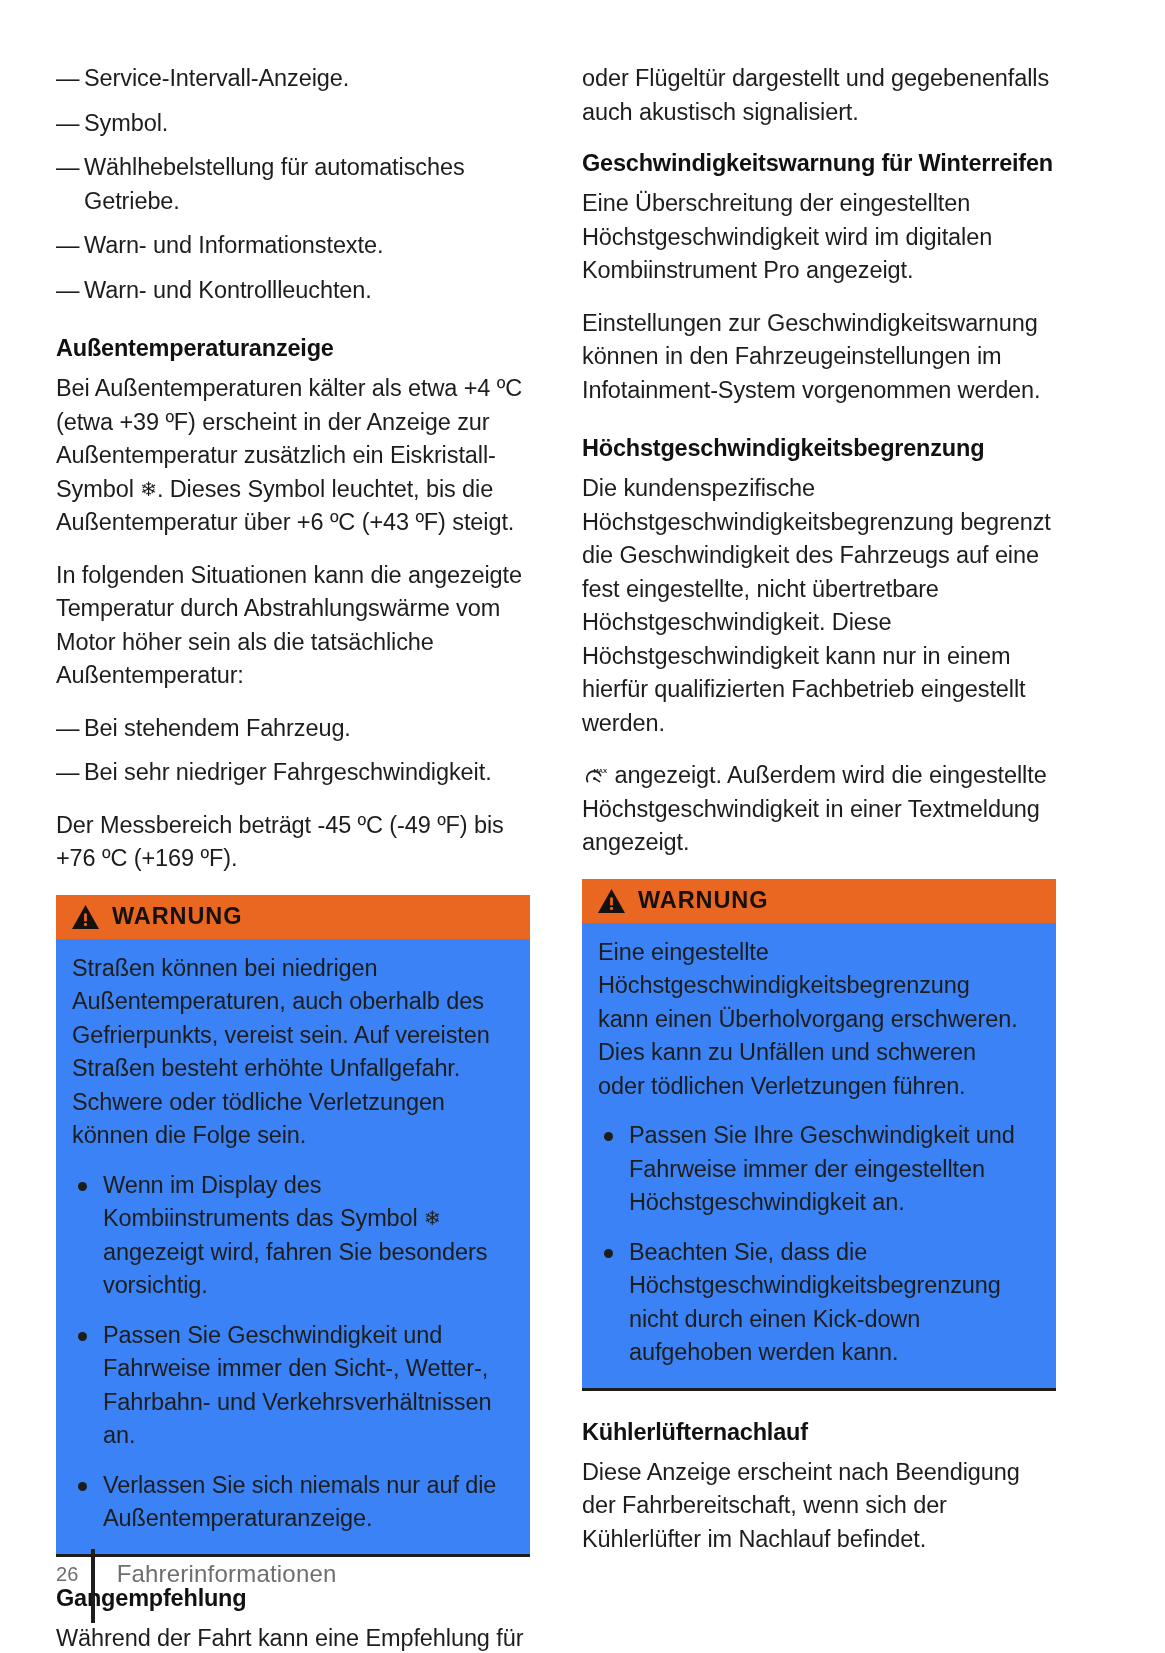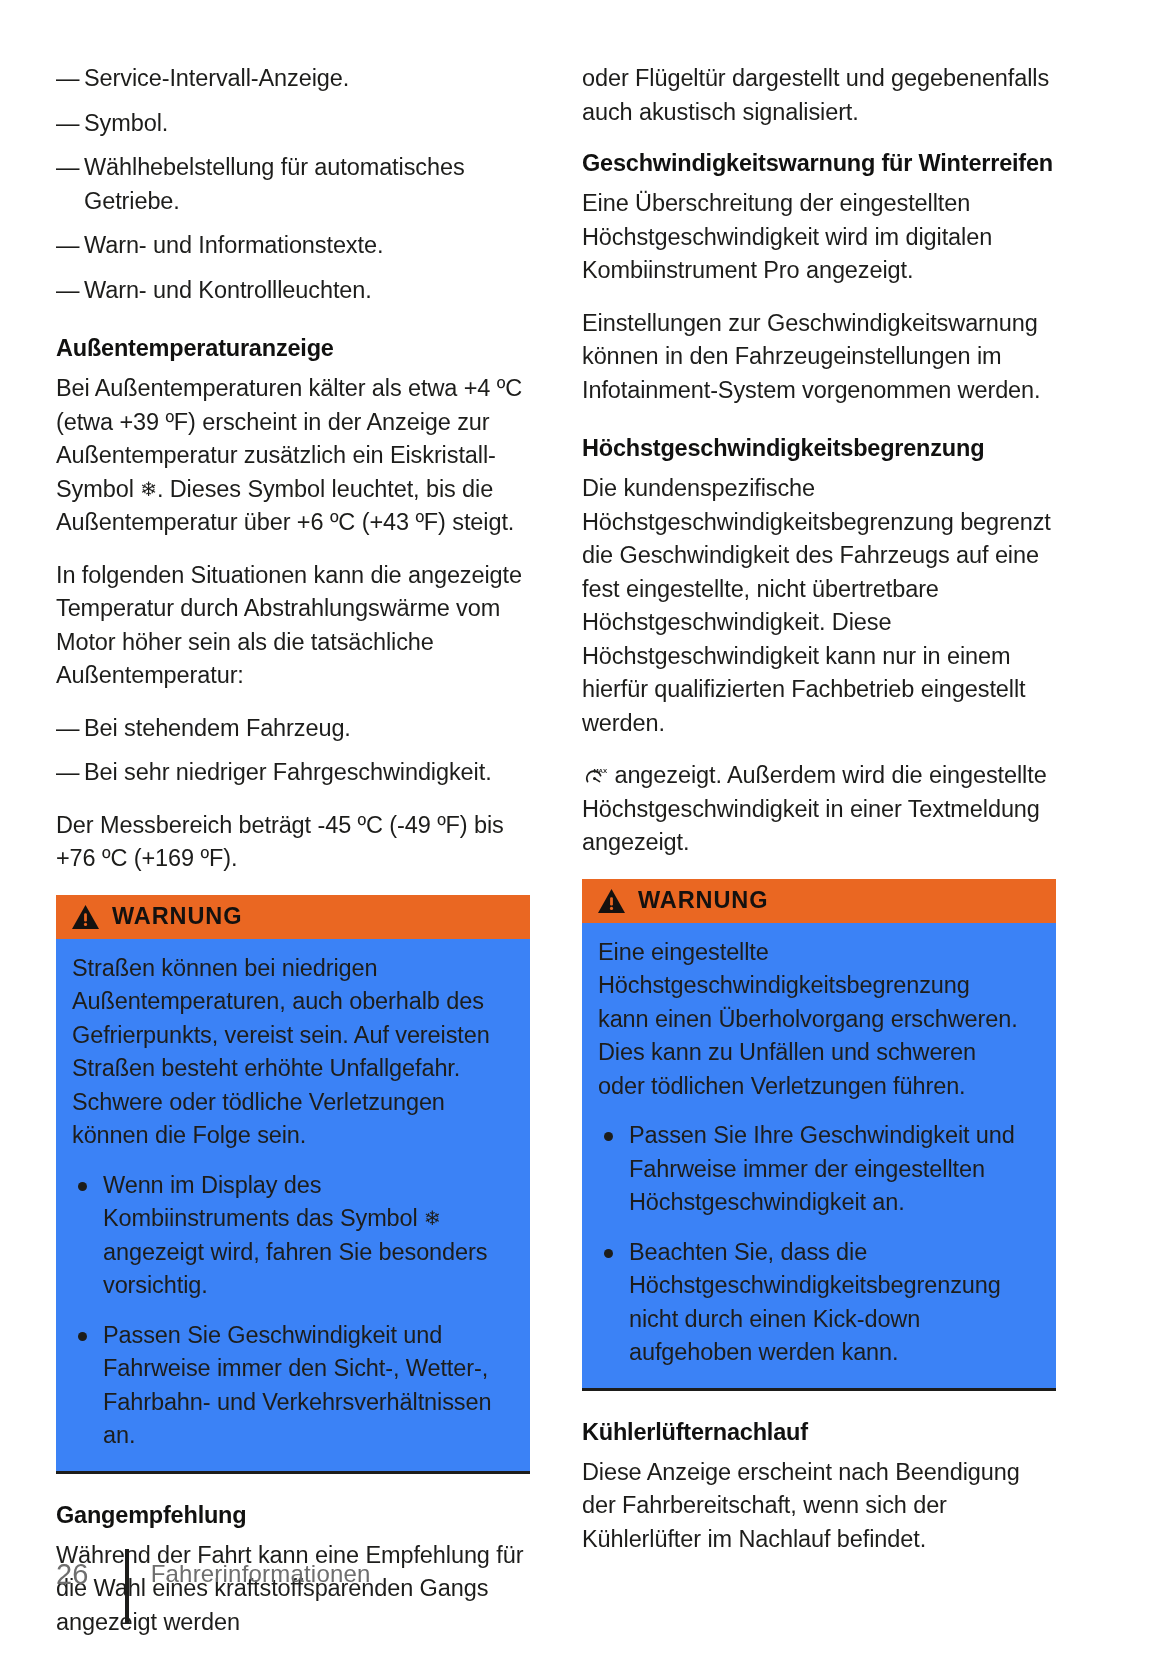--- a/index.html
+++ b/index.html
@@ -133,24 +133,24 @@
   
   .footer{
     position:absolute;
     left:56px;
     bottom:56px;
     display:flex;
     align-items:stretch;
     height:46px;
   }
   .folio{
-    font-size:29px;
+    font-size:20px;
     color:#6e6e6e;
     line-height:46px;
-    padding-right:36px;
+    padding-right:12px;
     letter-spacing:0.2px;
   }
   .foot-rule{
     width:4px;
     background:#1d1d1b;
     margin-right:22px;
     height:74px;
     position:relative;
     top:-2px;
   }
@@ -197,20 +197,21 @@
             <rect x="12.1" y="8.2" width="2.8" height="8.2" rx="1.2" fill="#ea6722"></rect>
             <circle cx="13.5" cy="19.4" r="1.6" fill="#ea6722"></circle>
           </svg>
           <span class="warn-label">WARNUNG</span>
         </div>
         <div class="warnbody">
           <p class="para">Straßen können bei niedrigen Außentemperaturen, auch oberhalb des Gefrierpunkts, vereist sein. Auf vereisten Straßen besteht erhöhte Unfallgefahr. Schwere oder tödliche Verletzungen können die Folge sein.</p>
           <ul class="bullets">
             <li><span class="bdot"></span><span>Wenn im Display des Kombiinstruments das Symbol </span><span class="snow">❄</span><span> angezeigt wird, fahren Sie besonders vorsichtig.</span></li>
             <li><span class="bdot"></span><span>Passen Sie Geschwindigkeit und Fahrweise immer den Sicht-, Wetter-, Fahrbahn- und Verkehrsverhältnissen an.</span></li>
+            <li><span class="bdot"></span><span>Verlassen Sie sich niemals nur auf die Außentemperaturanzeige.</span></li>
           </ul>
         </div>
       </div>
 
       <h3 class="head">Gangempfehlung</h3>
       <p class="para"><span>Während der Fahrt kann eine Empfehlung für die Wahl eines kraftstoffsparenden Gangs angezeigt werden </span> </p>
 
     </div>
 
     <div class="col right">

